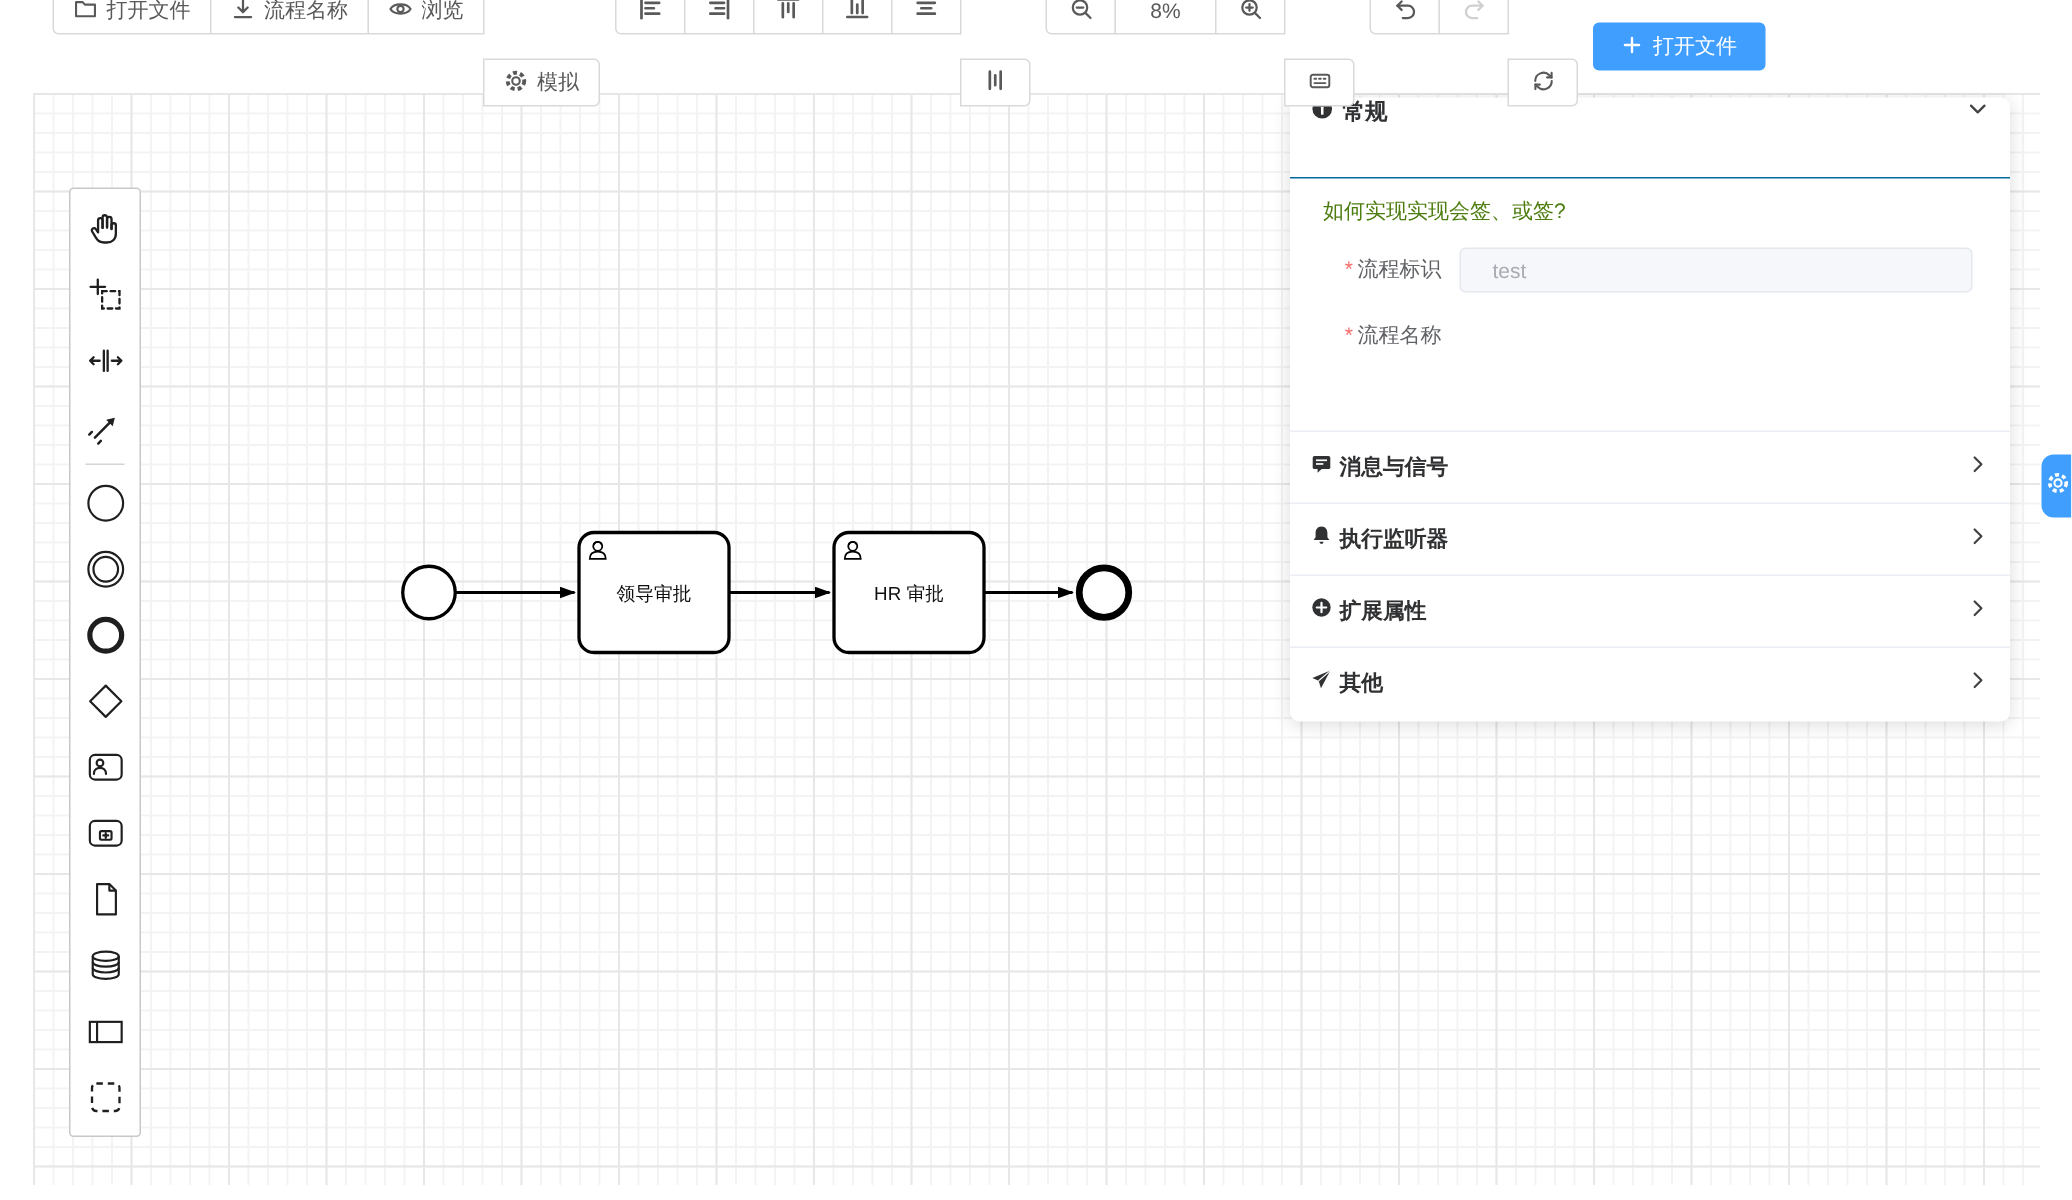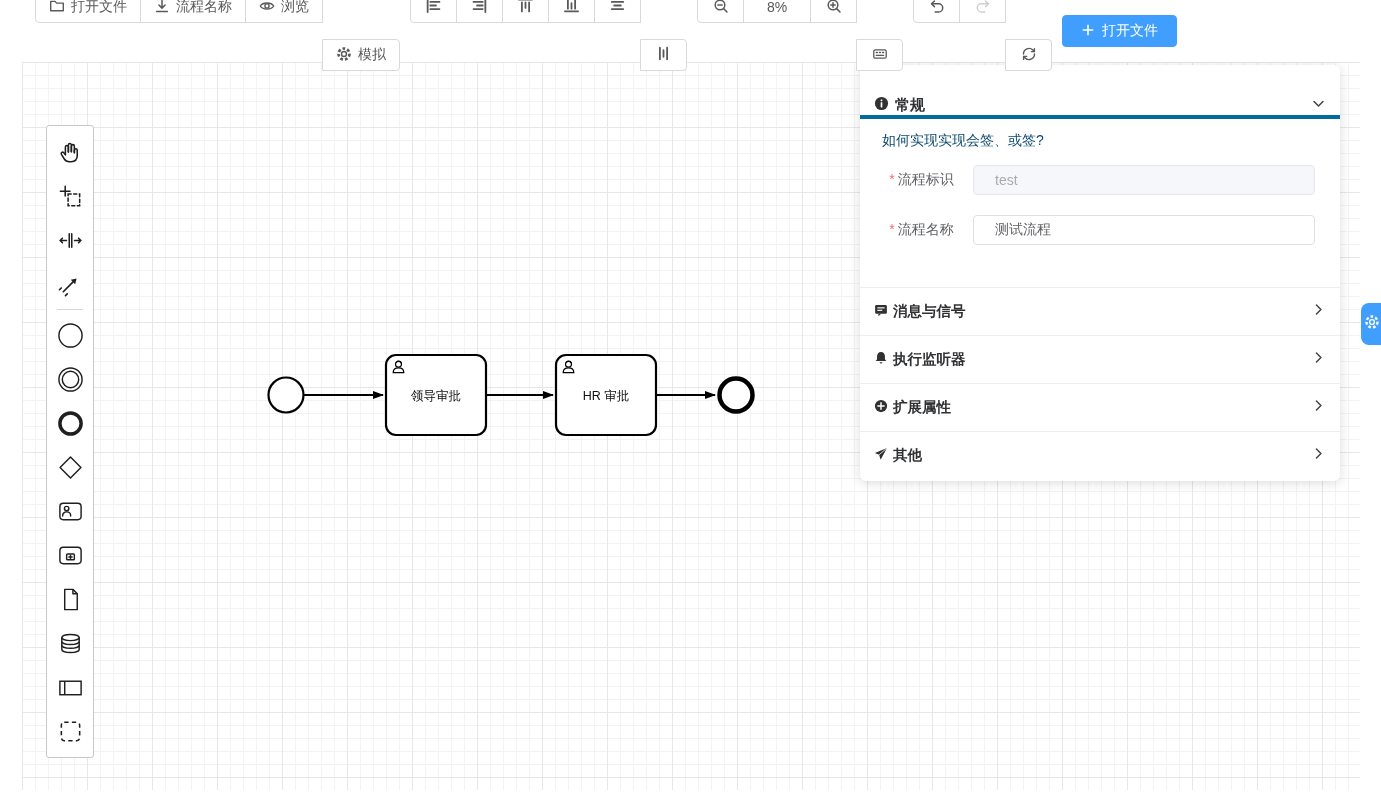--- a/index.html
+++ b/index.html
@@ -53,29 +53,29 @@
   }
   .pal-item { width:46px; height:44px; display:flex; align-items:center; justify-content:center; cursor:pointer; color:#1f1f1f; }
   .pal-sep { height:1px; background:#d4d4d4; margin:3px 10px; }
 
   
   .props-panel {
     position:absolute; left:860px; top:65px; width:480px; height:416px; z-index:5;
     background:#fff; border-radius:6px; box-shadow:0 2px 12px rgba(0,0,0,.14); overflow:hidden;
   }
   .panel-header {
-    height:54px; display:flex; align-items:flex-end; padding:0 14px;
-    border-bottom:4px solid #0369a1; cursor:pointer;
+    height:54px; display:flex; align-items:flex-start; padding:0 14px;
+    border-bottom:1px solid #0369a1; cursor:pointer;
   }
   .panel-title { font-size:15px; font-weight:700; color:#303133; margin-left:6px; }
   .panel-header .chev { margin-left:auto; }
   .general-body { height:168px; padding:13px 25px 0 22px; }
-  .panel-hint { color:#0c4a6e; font-size:14px; margin-bottom:15px; cursor:pointer; }
+  .panel-hint { color:#4d7c0f; font-size:14px; margin-bottom:15px; cursor:pointer; }
   .panel-field-row { display:flex; align-items:center; margin-bottom:20px; }
-  .field-label { width:79px; text-align:center; font-size:14px; color:#606266; margin-right:12px; flex:none; }
+  .field-label { width:79px; text-align:right; font-size:14px; color:#606266; margin-right:12px; flex:none; }
   .req { color:#f56c6c; margin-right:3px; }
   .field-input {
     width:342px; height:30px; border:1px solid #dcdfe6; border-radius:4px;
     padding:0 21px; font-size:14px; color:#606266; font-family:inherit; outline:none; background:#fff;
   }
   .field-input.disabled { background:#f5f7fa; border-color:#e4e7ed; color:#a8abb2; }
   .section-row {
     height:48px; display:flex; align-items:center; padding:0 14px;
     border-top:1px solid #ebeef5; cursor:pointer;
   }
@@ -404,21 +404,20 @@
     <div class="general-body">
       <div class="panel-hint">如何实现实现会签、或签?</div>
 
       <div class="panel-field-row">
         <span class="field-label"><span class="req">*</span><span>流程标识</span></span>
         <input class="field-input disabled" disabled="" value="test" style="">
       </div>
 
       <div class="panel-field-row">
         <span class="field-label"><span class="req">*</span><span>流程名称</span></span>
-        <input class="field-input" value="测试流程" style="">
       </div>
     </div>
 
     <div class="section-row">
       <span>
         <svg width="14" height="14" viewBox="0 0 16 16">
             <rect x="1.3" y="2.2" width="13.4" height="10" rx="1.4" fill="#303133"></rect>
             <path d="M5 15 V12.2 h3.2 Z" fill="#303133"></path>
             <rect x="3.8" y="4.9" width="8.4" height="1.3" fill="#fff"></rect>
             <rect x="3.8" y="7.7" width="5.6" height="1.3" fill="#fff"></rect>

